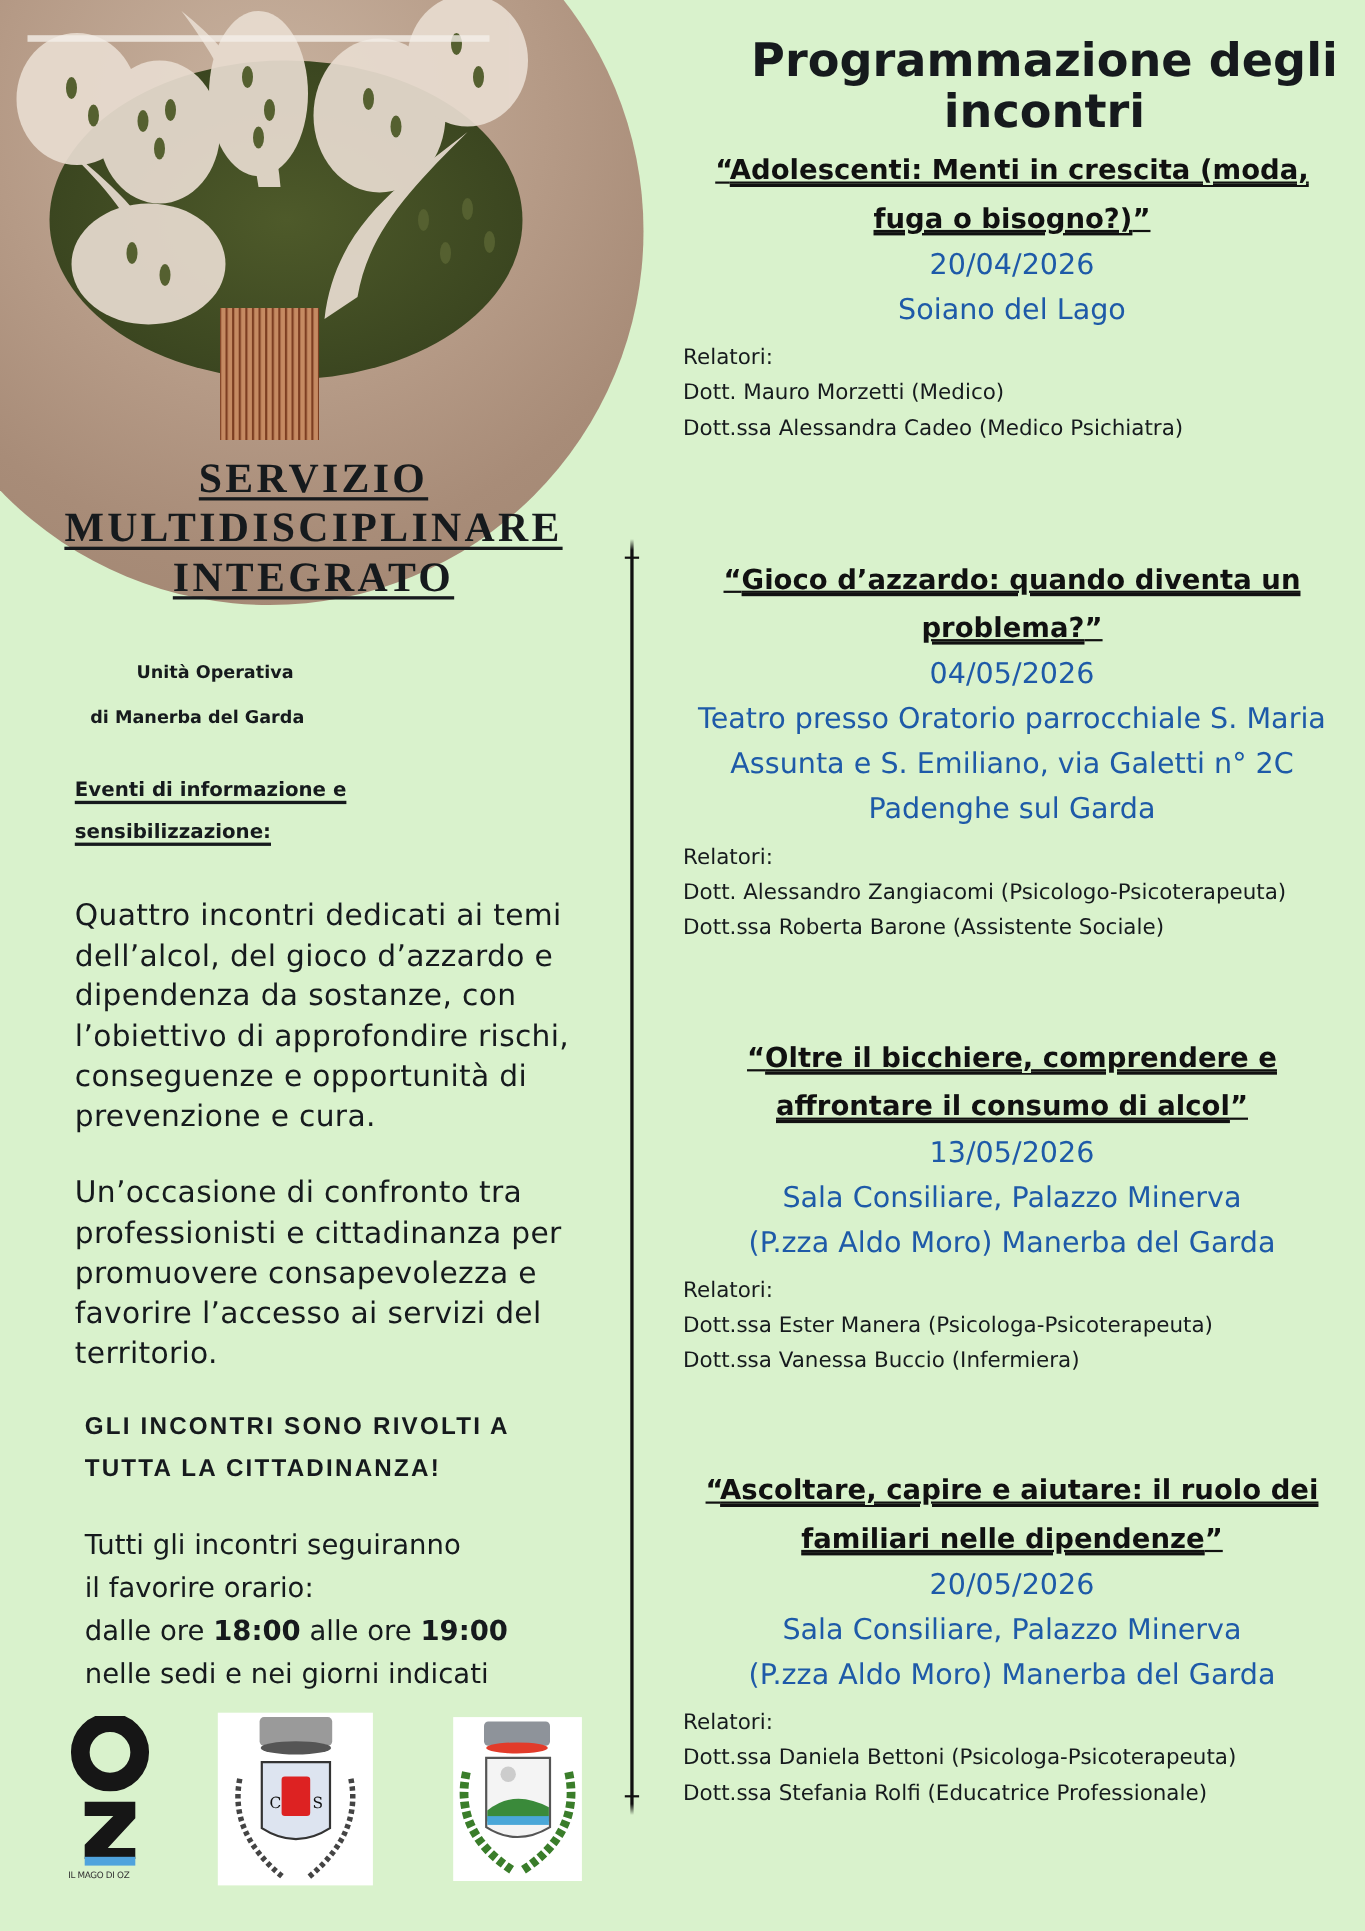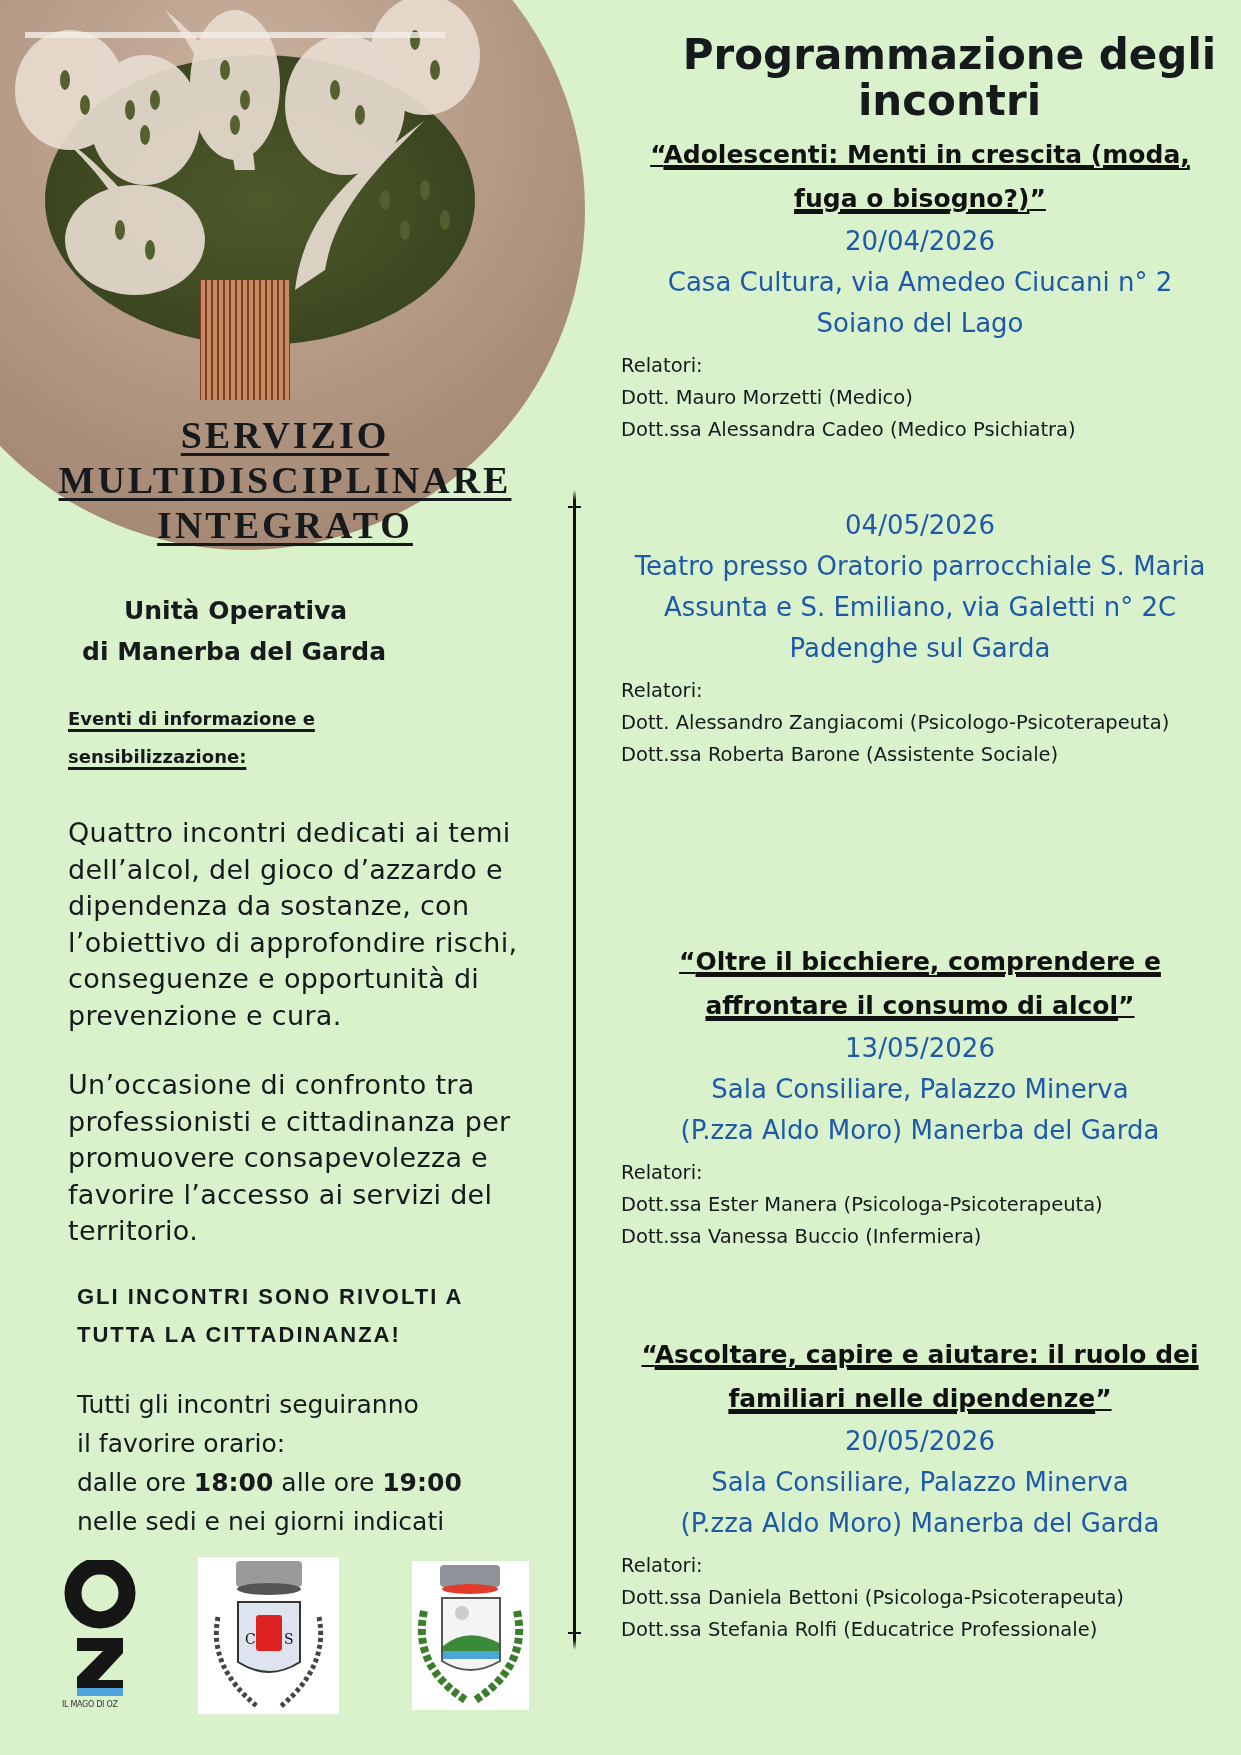--- a/index.html
+++ b/index.html
@@ -30,21 +30,21 @@
     font-size: 38px;
     line-height: 45px;
     letter-spacing: 3px;
     color: #161a1d;
   }
   .service-title span { text-decoration: underline; text-decoration-thickness: 3px; text-underline-offset: 5px; display: inline-block; }
 
   .unit {
     position: absolute; left: 82px; top: 590px;
     font-family: "DejaVu Sans", sans-serif;
-    font-weight: bold; font-size: 25px; line-height: 41px;
+    font-weight: bold; font-size: 16px; line-height: 41px;
   }
   .unit .l1 { padding-left: 42px; display: block; }
 
   .events-heading {
     position: absolute; left: 68px; top: 700px; width: 480px;
     font-weight: bold; font-size: 18px; line-height: 38px;
     text-decoration: underline; text-decoration-thickness: 3px; text-underline-offset: 4px;
   }
   .para {
     position: absolute; left: 68px; width: 480px;
@@ -228,30 +228,30 @@
 <div class="divider">
   <span class="tip-top"></span>
   <span class="tip-bot"></span>
 </div>
 
 <h1 class="program-title">Programmazione degli incontri</h1>
 
 <div class="event ev1">
   <div class="title">“<u>Adolescenti: Menti in crescita (moda,</u><br><u>fuga o bisogno?)</u>”</div>
   <div class="date">20/04/2026</div>
-  <div class="place">Casa Cultura, via Amedeo Ciucani n° 2</div>
   <div class="place">Soiano del Lago</div>
   <div class="speakers">
     <div>Relatori:</div>
     <div>Dott. Mauro Morzetti (Medico)</div>
     <div>Dott.ssa Alessandra Cadeo (Medico Psichiatra)</div>
   </div>
 </div>
 
 <div class="event ev2">
+  <div class="title">“<u>Gioco d’azzardo: quando diventa un</u><br><u>problema?</u>”</div>
   <div class="date">04/05/2026</div>
   <div class="place">Teatro presso Oratorio parrocchiale S. Maria</div>
   <div class="place">Assunta e S. Emiliano, via Galetti n° 2C</div>
   <div class="place">Padenghe sul Garda</div>
   <div class="speakers">
     <div>Relatori:</div>
     <div>Dott. Alessandro Zangiacomi (Psicologo-Psicoterapeuta)</div>
     <div>Dott.ssa Roberta Barone (Assistente Sociale)</div>
   </div>
 </div>

